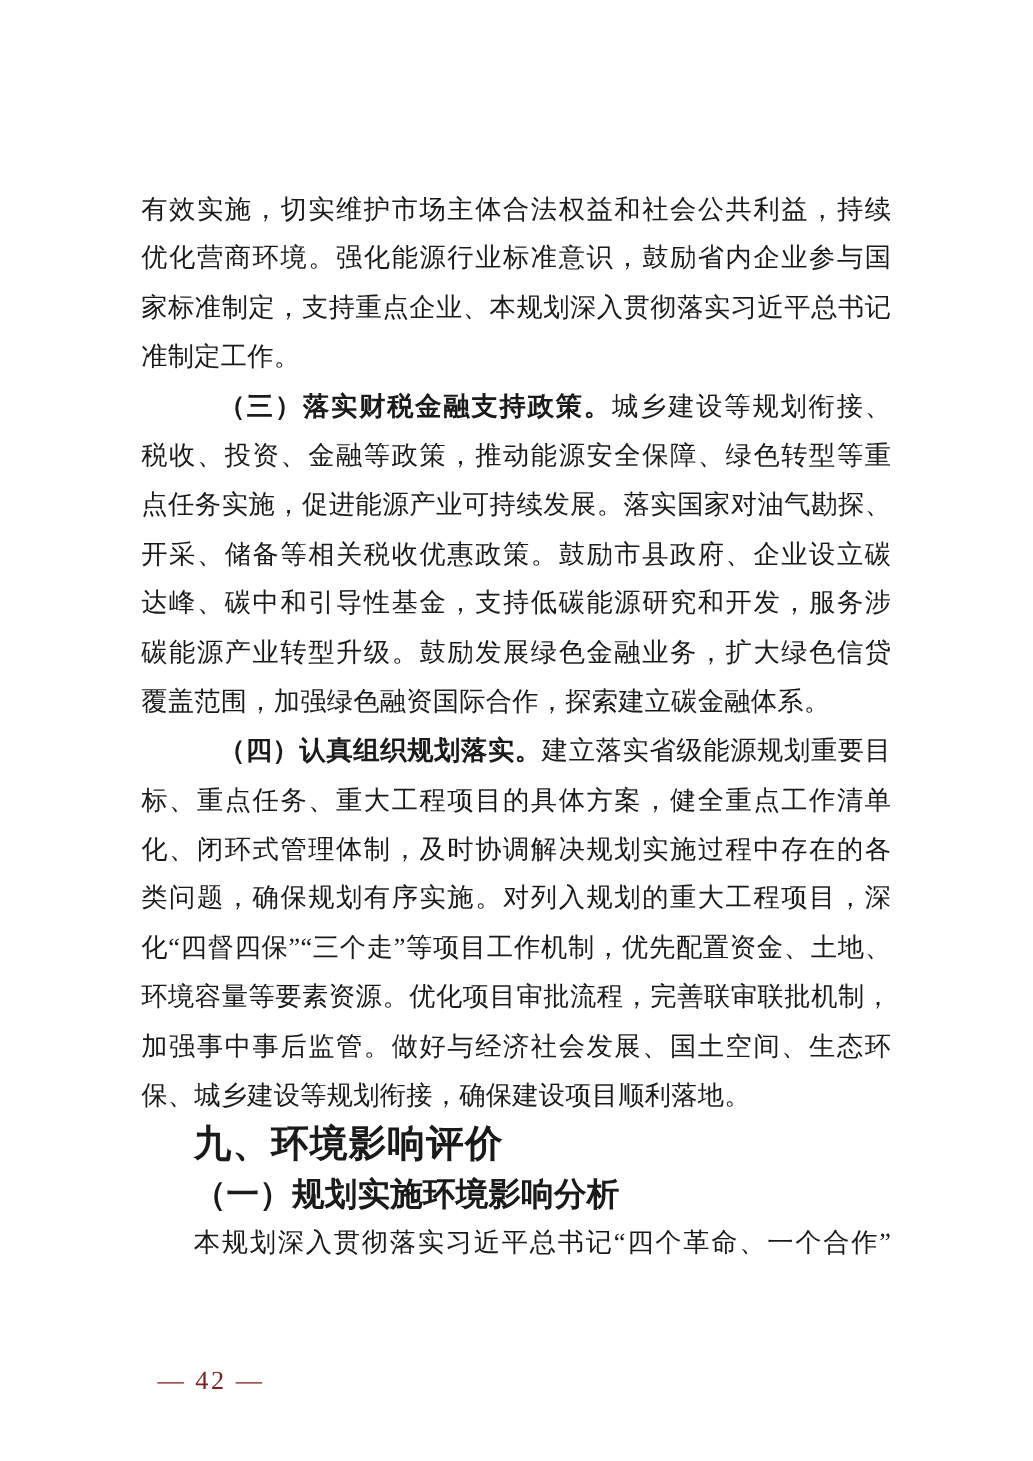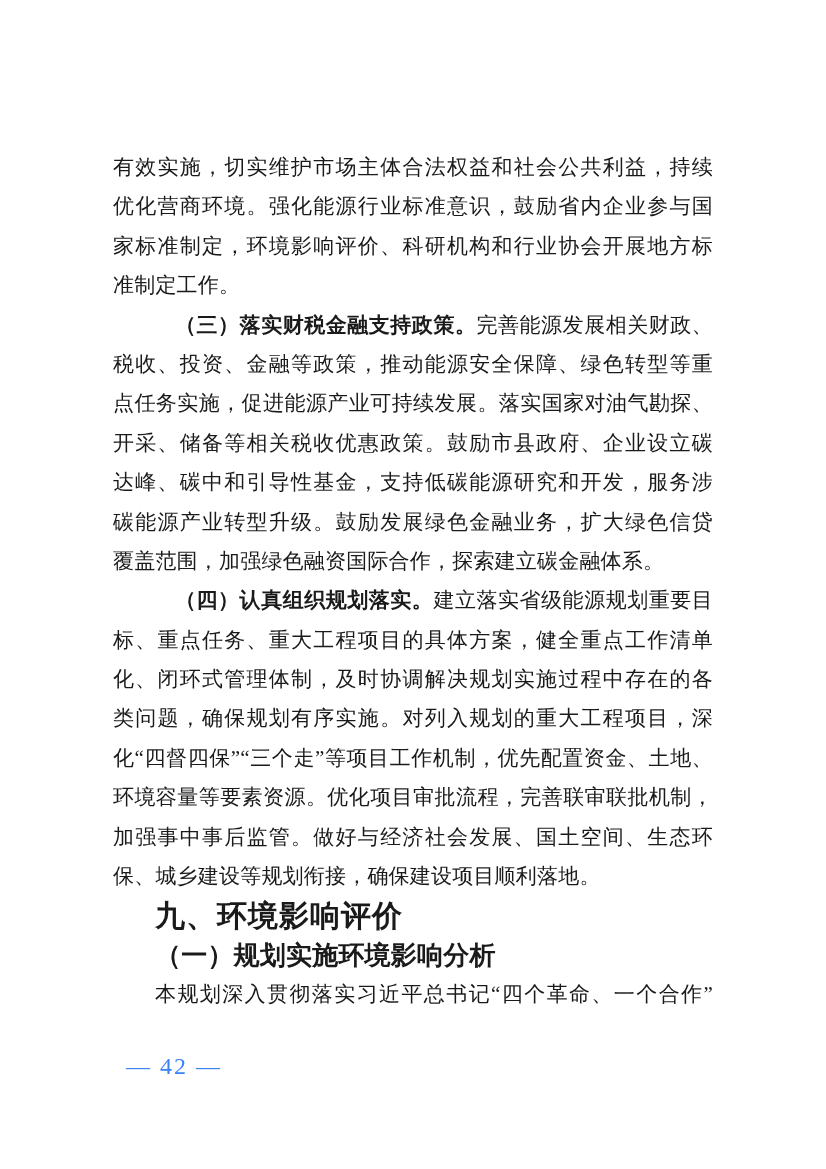--- a/index.html
+++ b/index.html
@@ -41,41 +41,41 @@
     font-size: 30px;
     letter-spacing: 1px;
   }
   .line.h2 {
     font-weight: 700;
     font-size: 26px;
   }
   .footer {
     position: absolute;
     left: 126px;
-    top: 1052px;
+    top: 1090px;
     height: 28px;
     line-height: 28px;
-    font-size: 24px;
+    font-size: 21px;
     letter-spacing: 2px;
-    color: #3b82f6;
+    color: #7f1d1d;
   }
 </style>
 </head>
 <body>
 
 <div class="page">
   <div class="content">
       <div class="block">
         <div class="line body fill"><span>有效实施，切实维护市场主体合法权益和社会公共利益，持续</span></div>
         <div class="line body fill"><span>优化营商环境。强化能源行业标准意识，鼓励省内企业参与国</span></div>
-        <div class="line body fill"><span>家标准制定，环境影响评价、科研机构和行业协会开展地方标</span></div>
+        <div class="line body fill"><span>家标准制定，支持重点企业、本规划深入贯彻落实习近平总书记</span></div>
         <div class="line body end"><span>准制定工作。</span></div>
       </div>
       <div class="block">
-        <div class="line body fill indent"><span class="lead">（三）落实财税金融支持政策。</span><span>完善能源发展相关财政、</span></div>
+        <div class="line body fill indent"><span class="lead">（三）落实财税金融支持政策。</span><span>城乡建设等规划衔接、</span></div>
         <div class="line body fill"><span>税收、投资、金融等政策，推动能源安全保障、绿色转型等重</span></div>
         <div class="line body fill"><span>点任务实施，促进能源产业可持续发展。落实国家对油气勘探、</span></div>
         <div class="line body fill"><span>开采、储备等相关税收优惠政策。鼓励市县政府、企业设立碳</span></div>
         <div class="line body fill"><span>达峰、碳中和引导性基金，支持低碳能源研究和开发，服务涉</span></div>
         <div class="line body fill"><span>碳能源产业转型升级。鼓励发展绿色金融业务，扩大绿色信贷</span></div>
         <div class="line body end"><span>覆盖范围，加强绿色融资国际合作，探索建立碳金融体系。</span></div>
       </div>
       <div class="block">
         <div class="line body fill indent"><span class="lead">（四）认真组织规划落实。</span><span>建立落实省级能源规划重要目</span></div>
         <div class="line body fill"><span>标、重点任务、重大工程项目的具体方案，健全重点工作清单</span></div>

